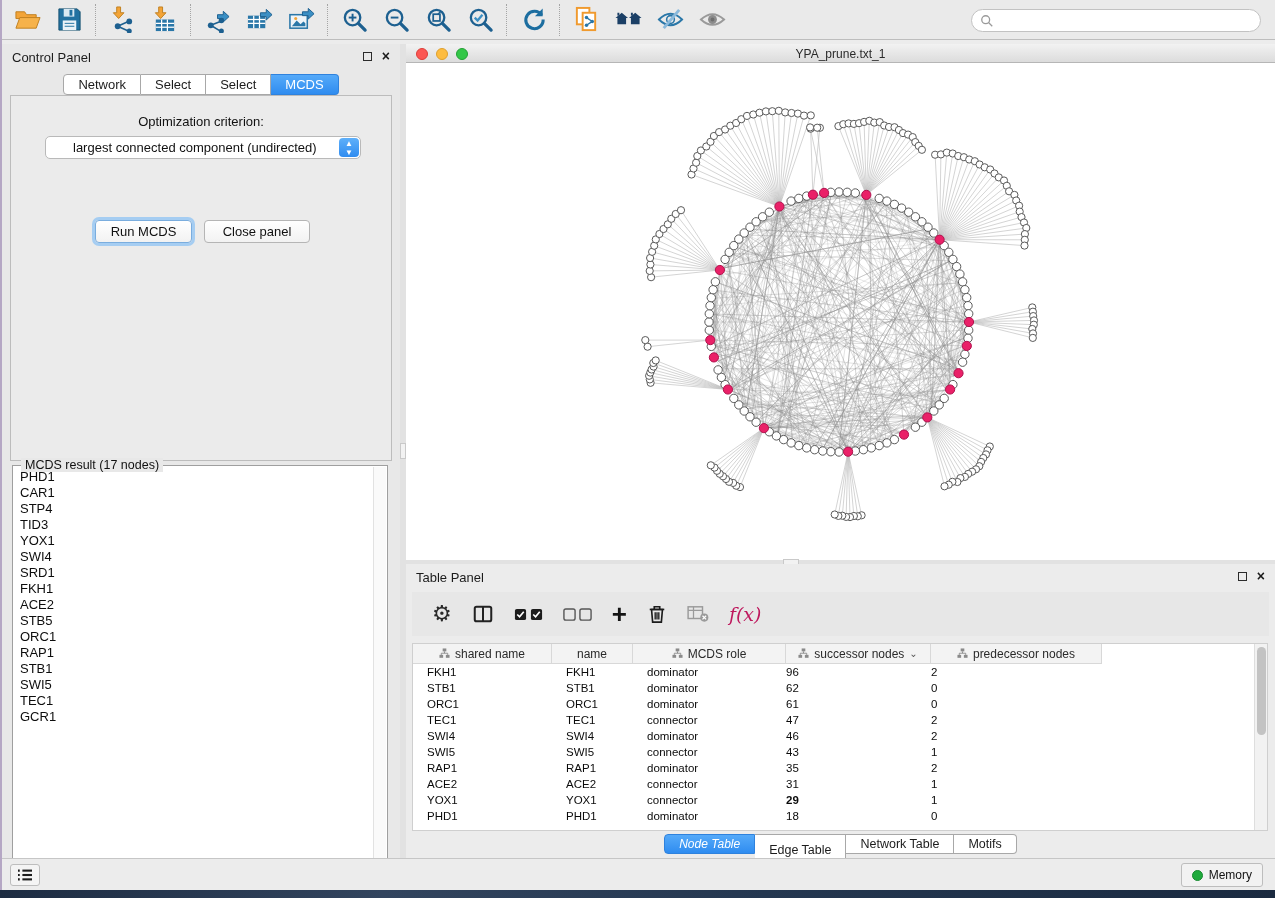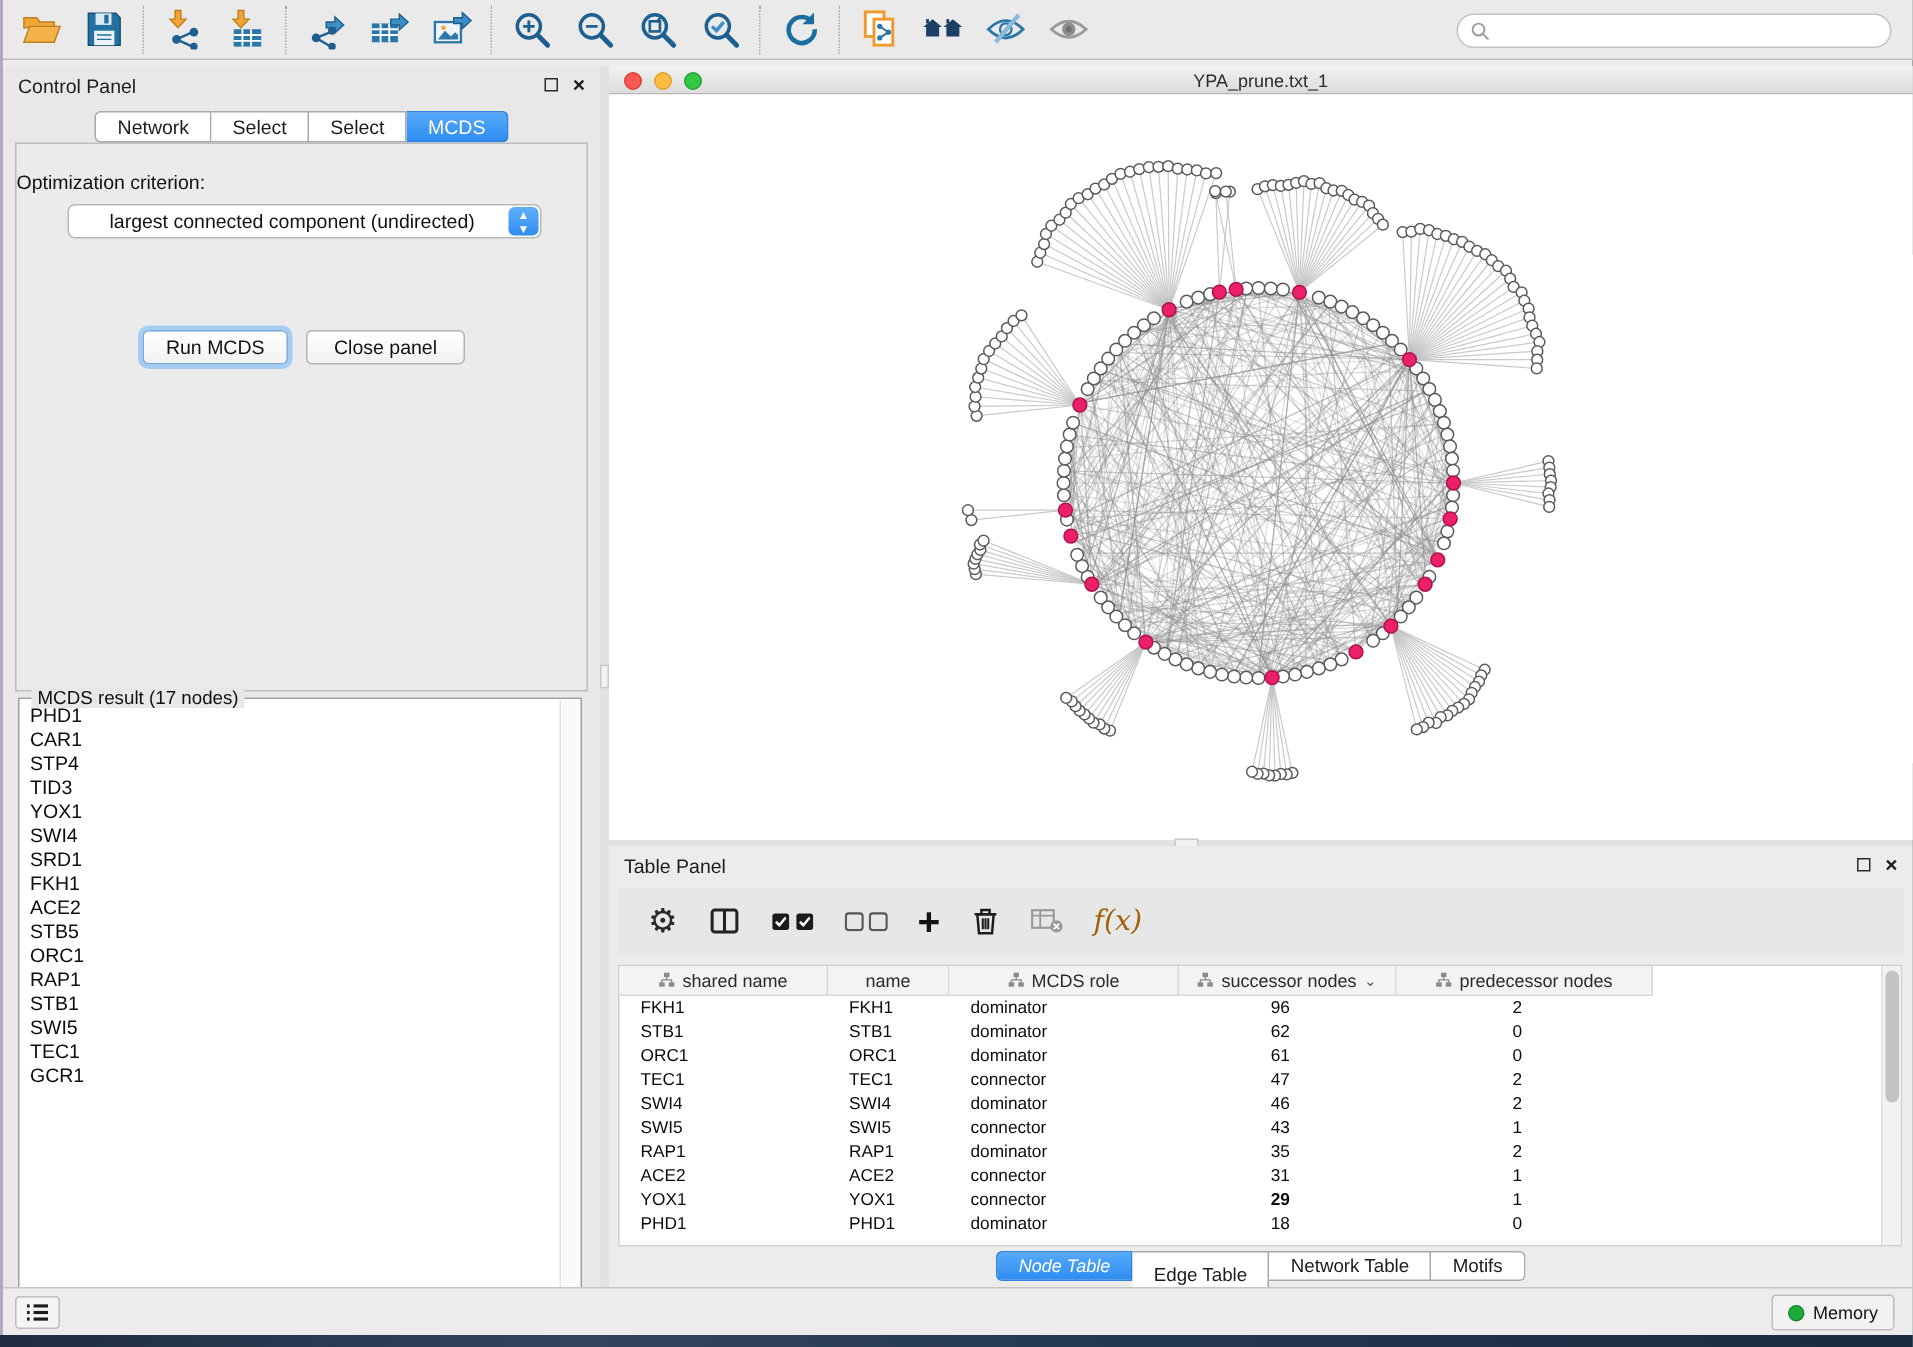--- a/index.html
+++ b/index.html
@@ -31,21 +31,21 @@
 
   .cp-tabs { position:absolute; left:0; top:30px; width:100%; display:flex; justify-content:center; z-index:5; }
   .seg-tab { height:21px; padding:0 14px; background:#fff; border:1px solid #a8a8a8; border-left:none;
              font-size:13px; color:#1c1c1c; display:flex; align-items:center; }
   .seg-tab:first-child { border-left:1px solid #a8a8a8; border-radius:4px 0 0 4px; }
   .seg-tab:last-child { border-radius:0 4px 4px 0; }
   .seg-tab.sel { background:linear-gradient(#55aaf9,#2f8cf0); border-color:#2f82dd; color:#fff; }
 
   .mcds-box { position:absolute; left:8px; top:51px; width:382px; height:366px;
               border:1px solid #bcbcbc; background:#ebebeb; }
-  .opt-label { position:absolute; left:0; top:18px; width:100%; text-align:left; font-size:13px; color:#111; }
+  .opt-label { position:absolute; left:0; top:18px; width:100%; text-align:center; font-size:13px; color:#111; }
   .combo { position:absolute; left:34px; top:40px; width:316px; height:23px; background:#fff;
            border:1px solid #b9b9b9; border-radius:5px; font-size:13px; color:#111;
            display:flex; align-items:center; padding-left:27px; }
   .combo-step { position:absolute; right:1px; top:1px; width:20px; height:19px; border-radius:4px;
                 background:linear-gradient(#5fb0fa,#2f8cf0); color:#fff; font-size:8px; line-height:9px;
                 display:flex; flex-direction:column; align-items:center; justify-content:center; }
   .btn { position:absolute; height:23px; background:linear-gradient(#ffffff,#f2f2f2); border:1px solid #b5b5b5;
          border-radius:4px; font-size:13px; color:#111; display:flex; align-items:center; justify-content:center; }
   .btn.focus { box-shadow:0 0 0 3px #a5cdf2; border-color:#7aadde; }
 
@@ -71,34 +71,34 @@
   .net-title { position:absolute; left:0; top:3px; width:100%; text-align:center; font-size:12px; color:#2b2b2b; }
   .net-canvas { position:absolute; left:0; top:19px; width:869px; height:497px; background:#fff; }
 
   
   .tpanel { position:absolute; left:406px; top:564px; width:869px; height:294px; background:#ececec; }
   .ttoolbar { position:absolute; left:6px; top:28px; right:6px; height:44px; background:#e7e7e7;
               display:flex; align-items:center; gap:20px; padding-left:20px; }
   .ticon { display:flex; align-items:center; justify-content:center; color:#222; }
   .ticon.gray { color:#9a9a9a; }
   .checkpair { display:flex; gap:3px; }
-  .fx { font-family:"DejaVu Serif", serif; font-style:italic; font-size:19px; color:#a16207; }
+  .fx { font-family:"DejaVu Serif", serif; font-style:italic; font-size:19px; color:#be185d; }
   .plus { font-size:26px; font-weight:bold; color:#141414; line-height:20px; }
   .gear { font-size:22px; color:#2a2a2a; line-height:22px; }
 
   .dtable { position:absolute; left:6px; top:79px; width:856px; height:188px; background:#fff; border:1px solid #cfcfcf; }
   .thead { position:absolute; left:0; top:0; height:20px; display:flex; }
   .th { height:20px; background:#f3f3f3; border-right:1px solid #d8d8d8; border-bottom:1px solid #d8d8d8;
         display:flex; align-items:center; justify-content:center; gap:5px; font-size:12px; color:#2a2a2a; }
   .th svg { width:11px; height:11px; }
   .sortchev { font-size:10px; color:#555; }
   .tbody { position:absolute; left:0; top:20px; right:13px; bottom:0; overflow:hidden; }
   .trow { display:flex; height:16px; }
   .td { font-size:11.5px; color:#0b0b0b; line-height:16px; white-space:nowrap; overflow:hidden; }
-  .td.num { text-align:center; padding-right:10px; }
+  .td.num { text-align:left; padding-right:10px; }
   .td.txt { padding-left:14px; }
   .tscroll { position:absolute; right:0; top:0; width:13px; bottom:0; background:#f2f2f2; border-left:1px solid #dedede; }
   .tthumb { position:absolute; left:2px; top:3px; width:9px; height:88px; background:#c3c3c3; border-radius:5px; }
 
   .ttabs { position:absolute; left:0; top:270px; width:100%; display:flex; justify-content:center; }
 
   
   .statusbar { position:absolute; left:0; top:858px; width:1275px; height:32px; background:#ececec; border-top:1px solid #c6c6c6; }
   .listbtn { position:absolute; left:10px; top:5px; width:30px; height:22px; background:#f4f4f4;
              border:1px solid #bdbdbd; border-radius:3px; display:flex; align-items:center; justify-content:center; }

